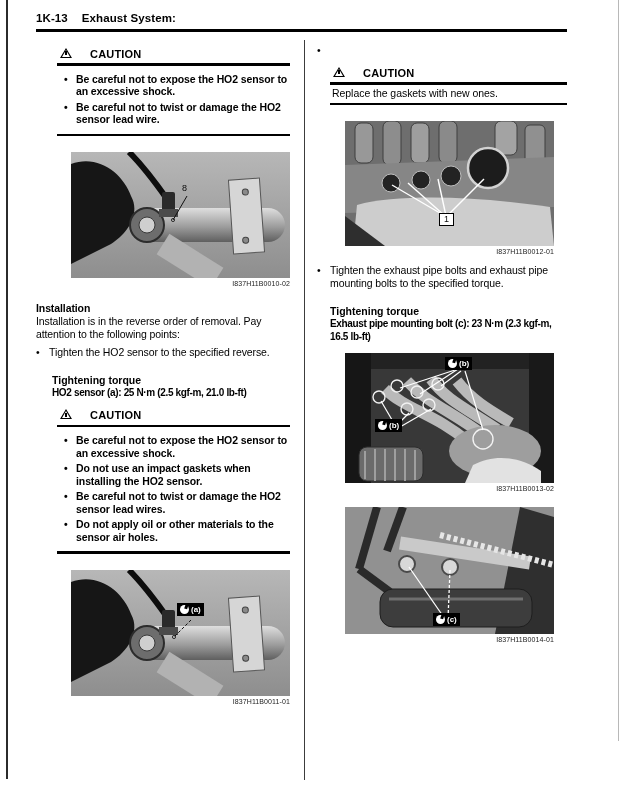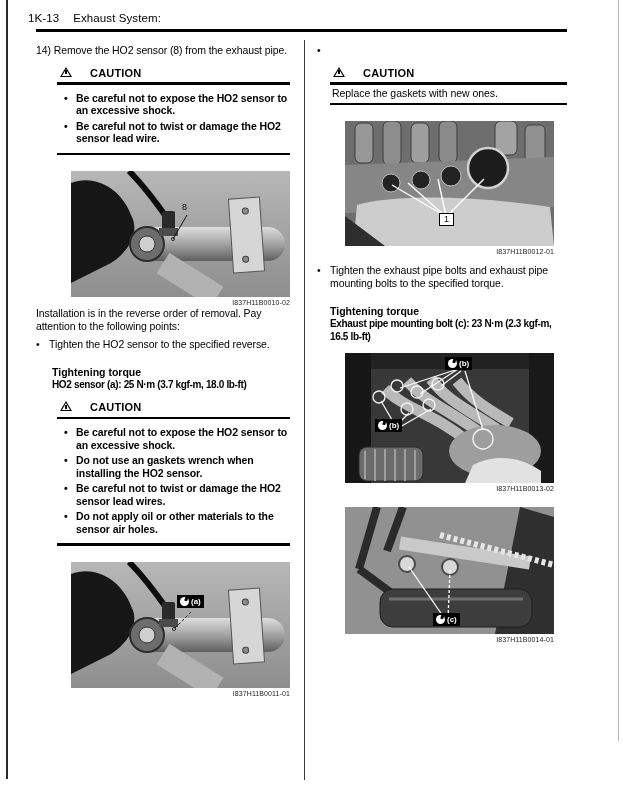--- a/index.html
+++ b/index.html
@@ -4,21 +4,21 @@
 <style>
   html,body { margin:0; padding:0; background:#ffffff; }
   .page {
     position:relative; width:623px; height:791px; background:#fff;
     font-family:"Liberation Sans", sans-serif; color:#000; overflow:hidden;
   }
   .border-left  { position:absolute; left:6px;  top:0; width:2px; height:779px; background:#2b2b2b; }
   .border-right { position:absolute; left:618px; top:0; width:1px; height:741px; background:#b8b8b8; }
   .col-divider  { position:absolute; left:304px; top:40px; width:1px; height:740px; background:#3c3c3c; }
 
-  .page-header { position:absolute; left:28px; top:12px; width:531px; font-size:11.5px; font-weight:normal; letter-spacing:.1px; }
+  .page-header { position:absolute; left:36px; top:12px; width:531px; font-size:11.5px; font-weight:bold; letter-spacing:.1px; }
   .page-header .code { margin-right:14px; }
   .header-rule { position:absolute; left:36px; top:29px; width:531px; height:2.5px; background:#000; }
 
   .col { position:absolute; top:38px; }
   .col-left  { left:36px;  width:264px; }
   .col-right { left:317px; width:250px; }
 
   p { margin:0; }
   .body-text { font-size:10.5px; line-height:13px; letter-spacing:-.1px; }
   .step { margin-top:6px; }
@@ -69,21 +69,20 @@
   <div class="border-right"></div>
   <div class="col-divider"></div>
 
   <div class="page-header">
     <span class="code">1K-13</span><span>Exhaust System:</span>
   </div>
   <div class="header-rule"></div>
 
   <div class="col col-left">
 
-    <p class="body-text step">14) Remove the HO2 sensor (8) from the exhaust pipe.</p>
 
     <div class="caution-box">
       <div class="caution-title">
         <span class="warning-icon"></span>
         <span>CAUTION</span>
       </div>
       <div class="caution-rule"></div>
       <div class="caution-body">
         <div class="caution-item">
           <span class="dot">•</span>
@@ -124,46 +123,47 @@
           <circle cx="176" cy="40" r="3" fill="#8a8a8a" stroke="#444"></circle>
           <circle cx="173" cy="88" r="3" fill="#8a8a8a" stroke="#444"></circle>
         </g>
         <line x1="116" y1="44" x2="102" y2="68" stroke="#111" stroke-width="1"></line>
         <circle cx="102" cy="68" r="1.6" fill="none" stroke="#111" stroke-width="0.8"></circle>
       </svg>
       <span class="part-label" style="left:111px; top:31px;">8</span>
     </div>
     <div class="photo-caption">I837H11B0010-02</div>
 
+    <p class="body-text" style="margin-top:14px; font-weight:bold;">Installation</p>
     <p class="body-text">Installation is in the reverse order of removal. Pay attention to the following points:</p>
 
     <div class="bullet-row">
       <span class="dot">•</span>
       <p class="body-text">Tighten the HO2 sensor to the specified reverse.</p>
     </div>
 
     <div class="torque-block">
       <p class="torque-heading">Tightening torque</p>
-      <p class="torque-spec nowrap">HO2 sensor (a):  25 N·m (3.7 kgf-m, 18.0 lb-ft)</p>
+      <p class="torque-spec nowrap">HO2 sensor (a):  25 N·m (2.5 kgf-m, 21.0 lb-ft)</p>
     </div>
 
     <div class="caution-box">
       <div class="caution-title">
         <span class="warning-icon"></span>
         <span>CAUTION</span>
       </div>
       <div class="caution-rule"></div>
       <div class="caution-body">
         <div class="caution-item">
           <span class="dot">•</span>
           <p>Be careful not to expose the HO2 sensor to an excessive shock.</p>
         </div>
         <div class="caution-item">
           <span class="dot">•</span>
-          <p>Do not use an gaskets wrench when installing the HO2 sensor.</p>
+          <p>Do not use an impact gaskets when installing the HO2 sensor.</p>
         </div>
         <div class="caution-item">
           <span class="dot">•</span>
           <p>Be careful not to twist or damage the HO2 sensor lead wires.</p>
         </div>
         <div class="caution-item">
           <span class="dot">•</span>
           <p>Do not apply oil or other materials to the sensor air holes.</p>
         </div>
       </div>

